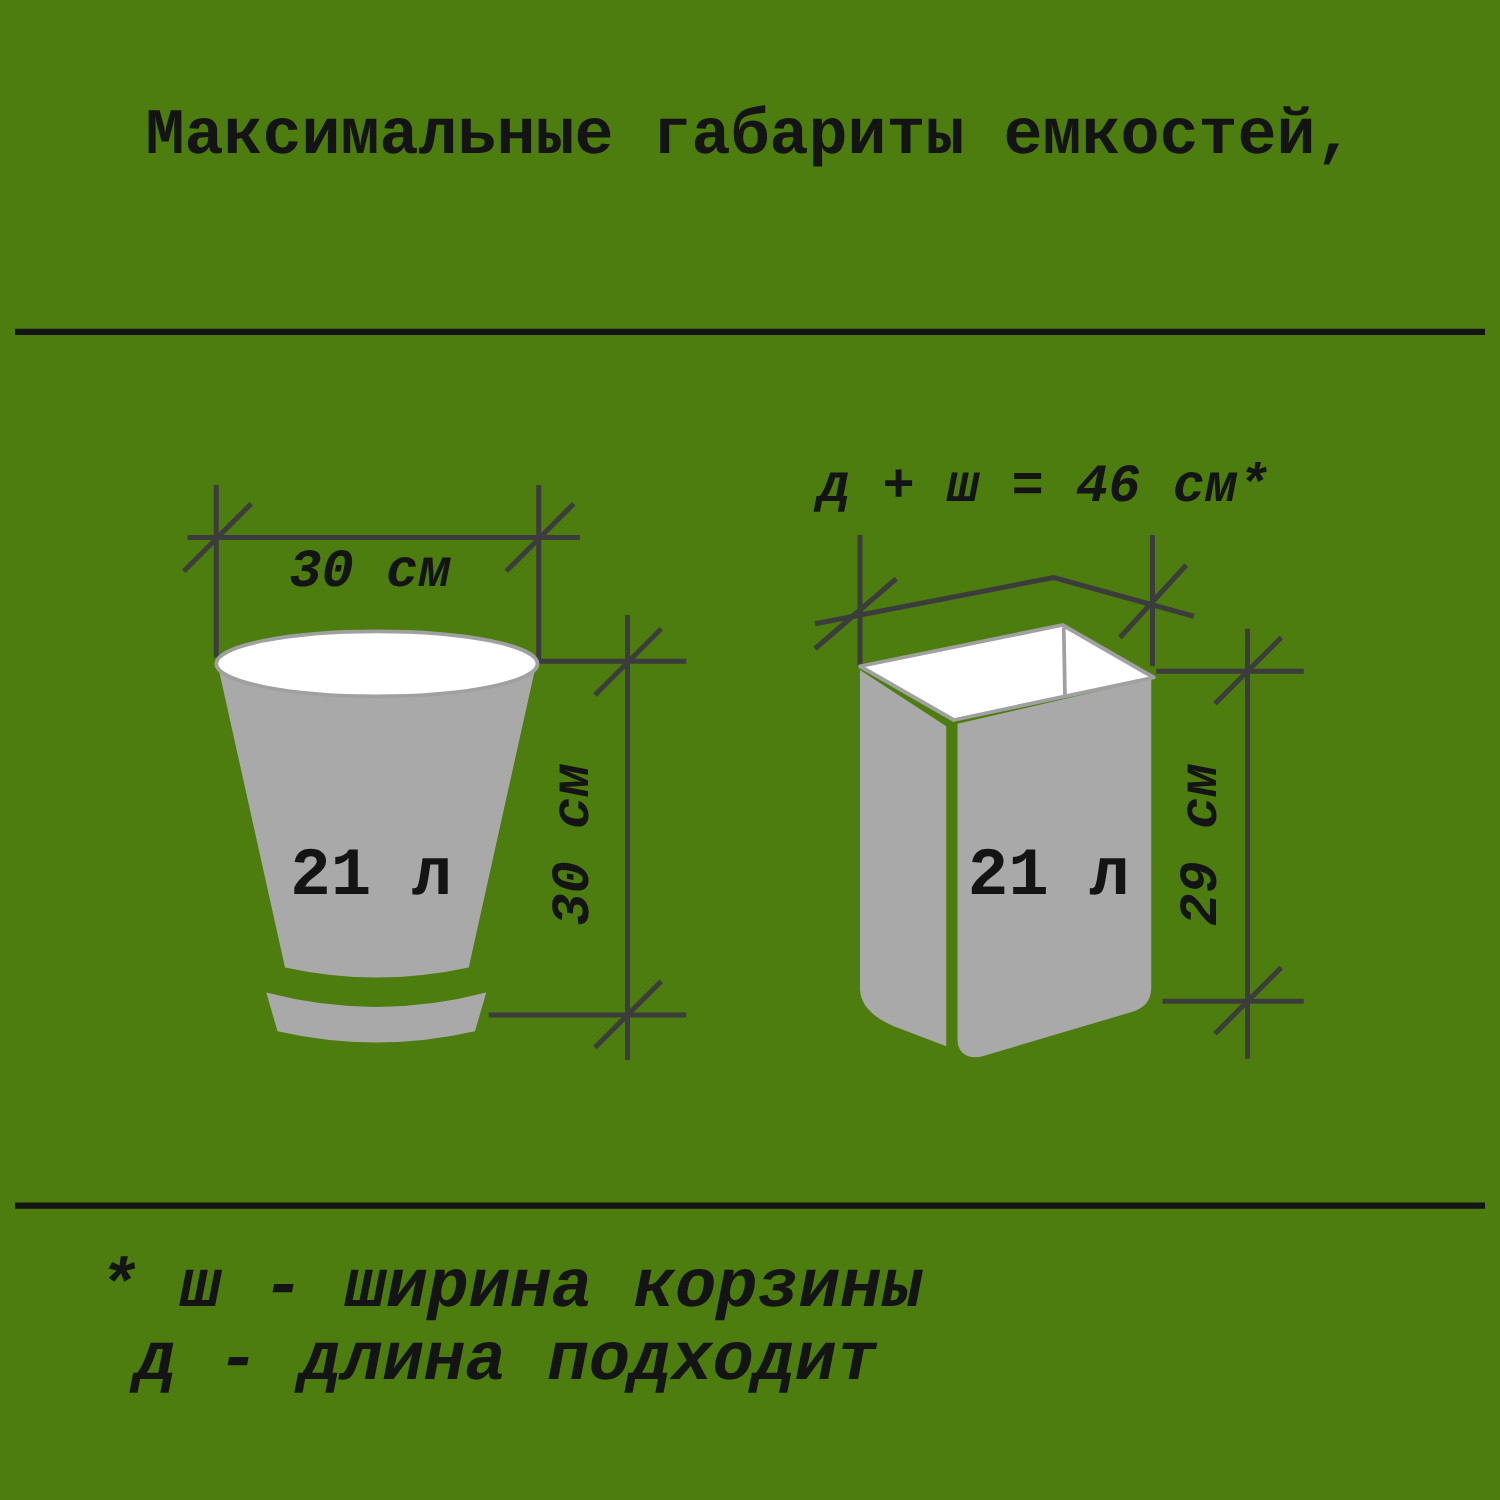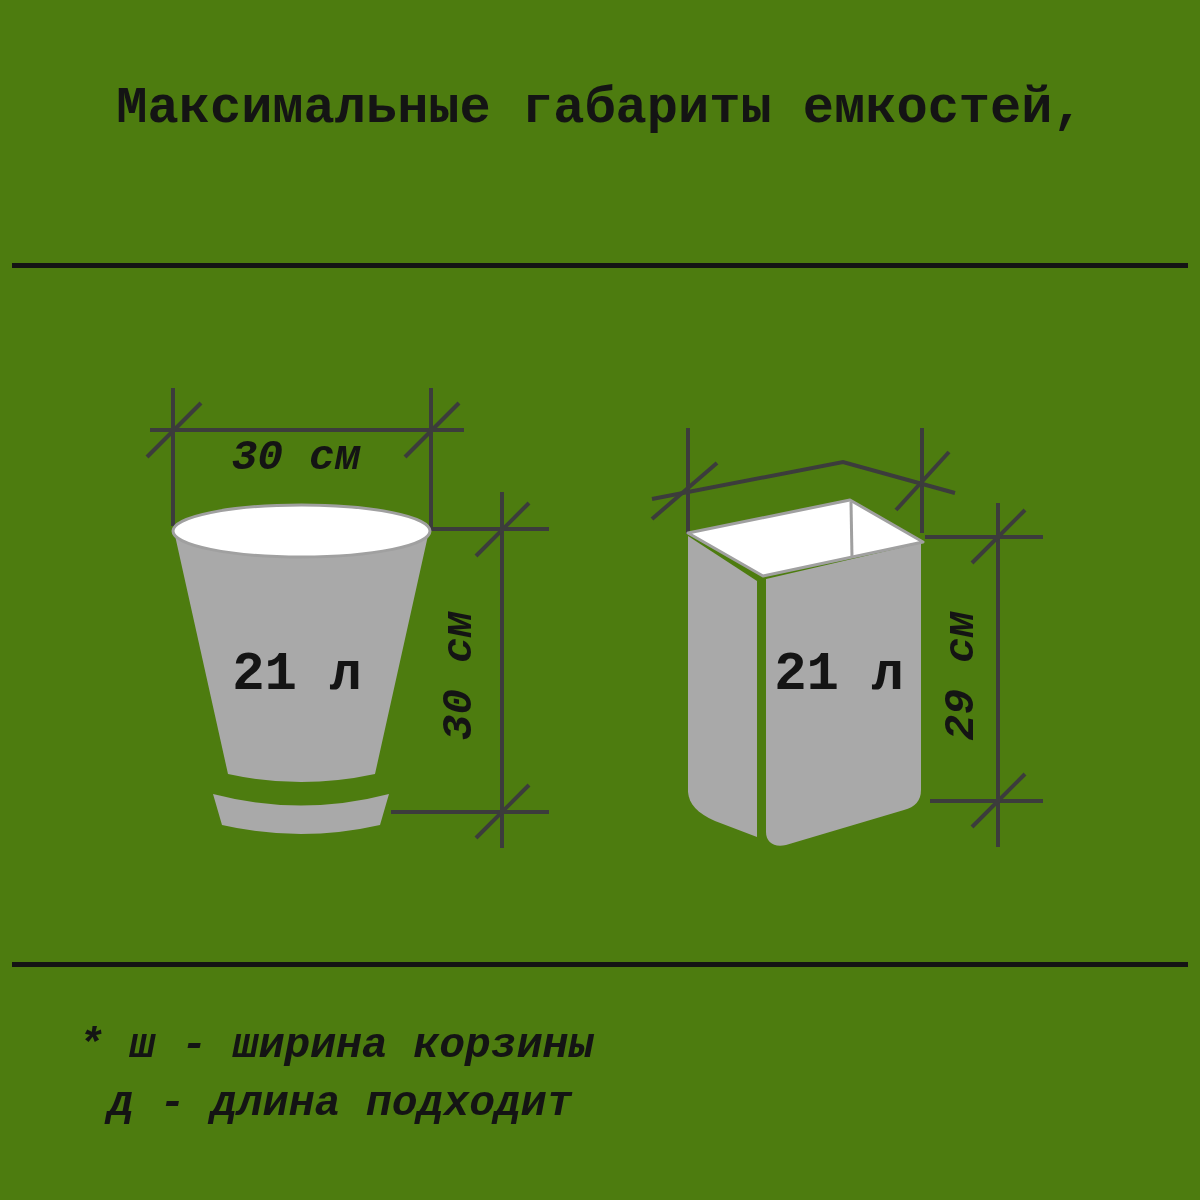--- a/index.html
+++ b/index.html
@@ -52,34 +52,34 @@
     font-weight: 700;
     color: #141414;
     transform: translate(-50%, -50%);
   }
   .label.dim {
     font-style: italic;
     font-size: 43px;
   }
   .label.volume {
     font-size: 54px;
+    margin-top: 28px;
   }
   .label.rot {
     transform: translate(-50%, -50%) rotate(-90deg);
   }
   .footnote {
     position: absolute;
     left: 78px;
     top: 1002px;
-    font-size: 43px;
+    font-size: 55px;
     font-weight: 700;
     font-style: italic;
     line-height: 58px;
     color: #141414;
-    margin-top: 15px;
   }
   .footnote .fn-line2 {
     padding-left: 30px;
   }
 </style>
 </head>
 <body>
 
 <div class="canvas">
 
@@ -136,20 +136,21 @@
       <path d="M766 579 L921 543 L921 790 C921 801 915 807 904 810 L786 845 C774 848 766 842 766 832 Z" fill="#a9a9a9"></path>
       <polygon points="688,533 850,500 923,542 763,576" fill="#ffffff" stroke="#a0a0a0" stroke-width="3" stroke-linejoin="round"></polygon>
       <line x1="851" y1="502" x2="852" y2="558" stroke="#a0a0a0" stroke-width="3"></line>
     </g>
   </svg>
 
   <div class="label dim" style="left:296px; top:457px;">30 см</div>
   <div class="label volume" style="left:297px; top:674px;">21 л</div>
   <div class="label dim rot" style="left:459px; top:676px;">30 см</div>
 
+  <div class="label dim" style="left:835px; top:389px;">д + ш = 46 см*</div>
   <div class="label volume" style="left:839px; top:674px;">21 л</div>
   <div class="label dim rot" style="left:961px; top:676px;">29 см</div>
 
   <div class="divider bottom"></div>
 
   <div class="footnote">
     <div class="fn-line1">* ш - ширина корзины</div>
     <div class="fn-line2">д - длина подходит</div>
   </div>
 

